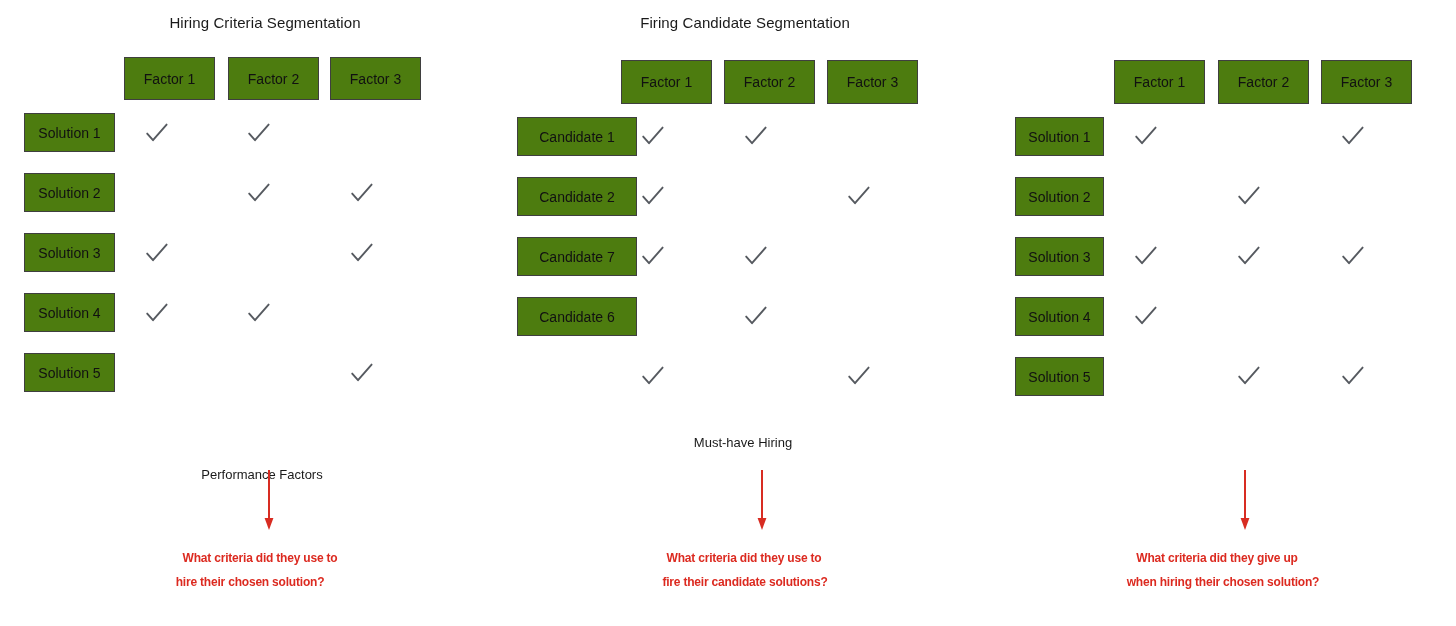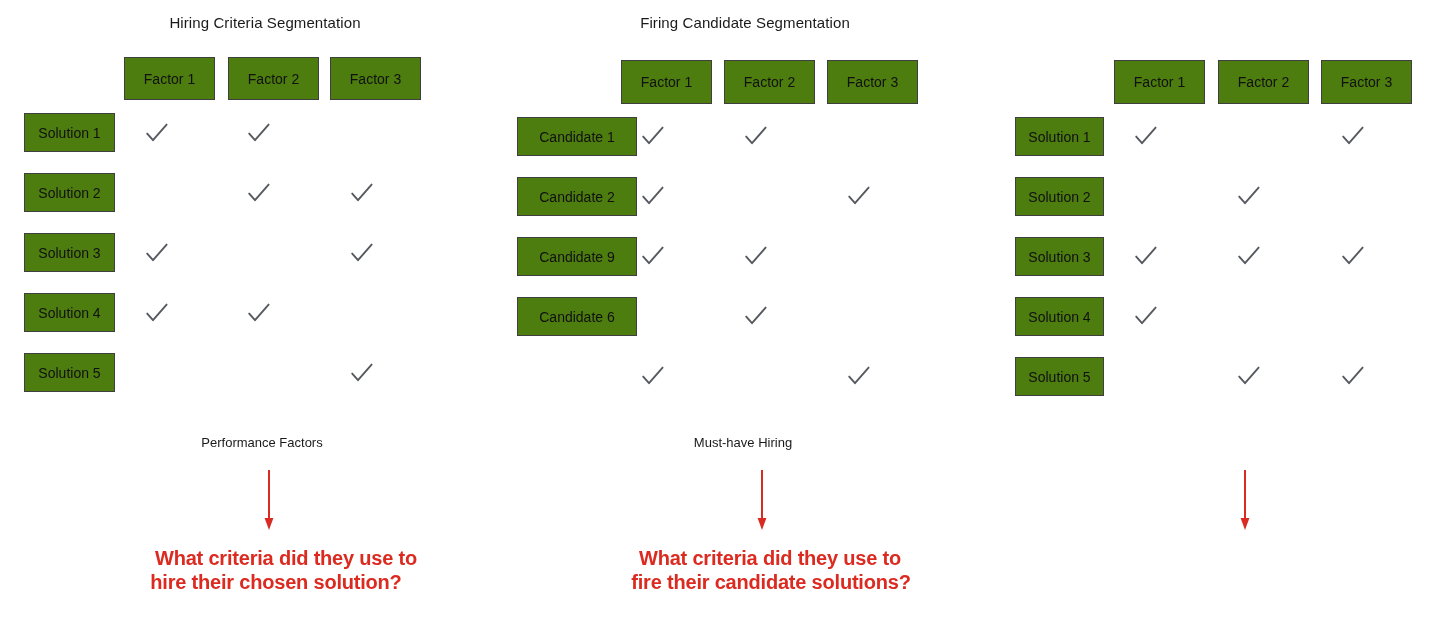--- a/index.html
+++ b/index.html
@@ -99,48 +99,47 @@
     position: absolute;
     top: 435px;
     left: 0;
     width: 100%;
     text-align: center;
     font-size: 13px;
     line-height: 16px;
     color: #1a1a1a;
     white-space: nowrap;
   }
-  #panel-0 .factor-kind { text-indent: 24px; }
+  #panel-0 .factor-kind { text-indent: 24px; margin-top: 32px; }
   #panel-1 .factor-kind { text-indent: -4px; }
   #panel-2 .factor-kind { text-indent: -10px; }
 
   .arrow {
     position: absolute;
     top: 470px;
     width: 14px;
     height: 62px;
   }
   #panel-0 .arrow { left: 262px; }
   #panel-1 .arrow { left: 255px; }
   #panel-2 .arrow { left: 248px; }
   .arrow svg { display: block; }
 
   .question {
     position: absolute;
     top: 546px;
     left: 0;
     width: 100%;
     text-align: center;
-    font-size: 20px;
+    font-size: 12px;
     line-height: 24px;
     font-weight: bold;
     font-stretch: condensed;
     letter-spacing: -0.2px;
     white-space: pre-line;
-    margin-left: 26px;
   }
   #panel-0 .question { text-indent: 20px; }
   #panel-1 .question { text-indent: -2px; }
   #panel-2 .question { text-indent: -12px; }
 </style>
 </head>
 <body>
 
 <div id="panel-0" class="panel">
     <div class="panel-title">Hiring Criteria Segmentation</div>
@@ -227,21 +226,21 @@
     <span class="check" style="left:140px;top:183px">
       <svg viewBox="0 0 26 26" aria-hidden="true">
         <path d="M3.2 13.6 L9.0 20.2 L22.6 4.6" fill="none" stroke="#565a60" stroke-width="1.9" stroke-linecap="round" stroke-linejoin="round"></path>
       </svg>
     </span>
     <span class="check" style="left:346px;top:183px">
       <svg viewBox="0 0 26 26" aria-hidden="true">
         <path d="M3.2 13.6 L9.0 20.2 L22.6 4.6" fill="none" stroke="#565a60" stroke-width="1.9" stroke-linecap="round" stroke-linejoin="round"></path>
       </svg>
     </span>
-    <div class="box row-box" style="top:237px">Candidate 9</div>
+    <div class="box row-box" style="top:237px">Candidate 7</div>
     <span class="check" style="left:140px;top:243px">
       <svg viewBox="0 0 26 26" aria-hidden="true">
         <path d="M3.2 13.6 L9.0 20.2 L22.6 4.6" fill="none" stroke="#565a60" stroke-width="1.9" stroke-linecap="round" stroke-linejoin="round"></path>
       </svg>
     </span>
     <span class="check" style="left:243px;top:243px">
       <svg viewBox="0 0 26 26" aria-hidden="true">
         <path d="M3.2 13.6 L9.0 20.2 L22.6 4.6" fill="none" stroke="#565a60" stroke-width="1.9" stroke-linecap="round" stroke-linejoin="round"></path>
       </svg>
     </span>
@@ -324,13 +323,15 @@
       <svg viewBox="0 0 26 26" aria-hidden="true">
         <path d="M3.2 13.6 L9.0 20.2 L22.6 4.6" fill="none" stroke="#565a60" stroke-width="1.9" stroke-linecap="round" stroke-linejoin="round"></path>
       </svg>
     </span>
     <div class="arrow">
       <svg viewBox="0 0 14 62" width="14" height="62" aria-hidden="true">
         <line x1="7" y1="0" x2="7" y2="50" stroke="#d82c22" stroke-width="2"></line>
         <polygon points="7,60 2.6,48 11.4,48" fill="#d82c22"></polygon>
       </svg>
     </div>
+    <div class="question" style="color:#dc2a20">What criteria did they give up
+when hiring their chosen solution?</div>
   </div>
 
 </body></html>

